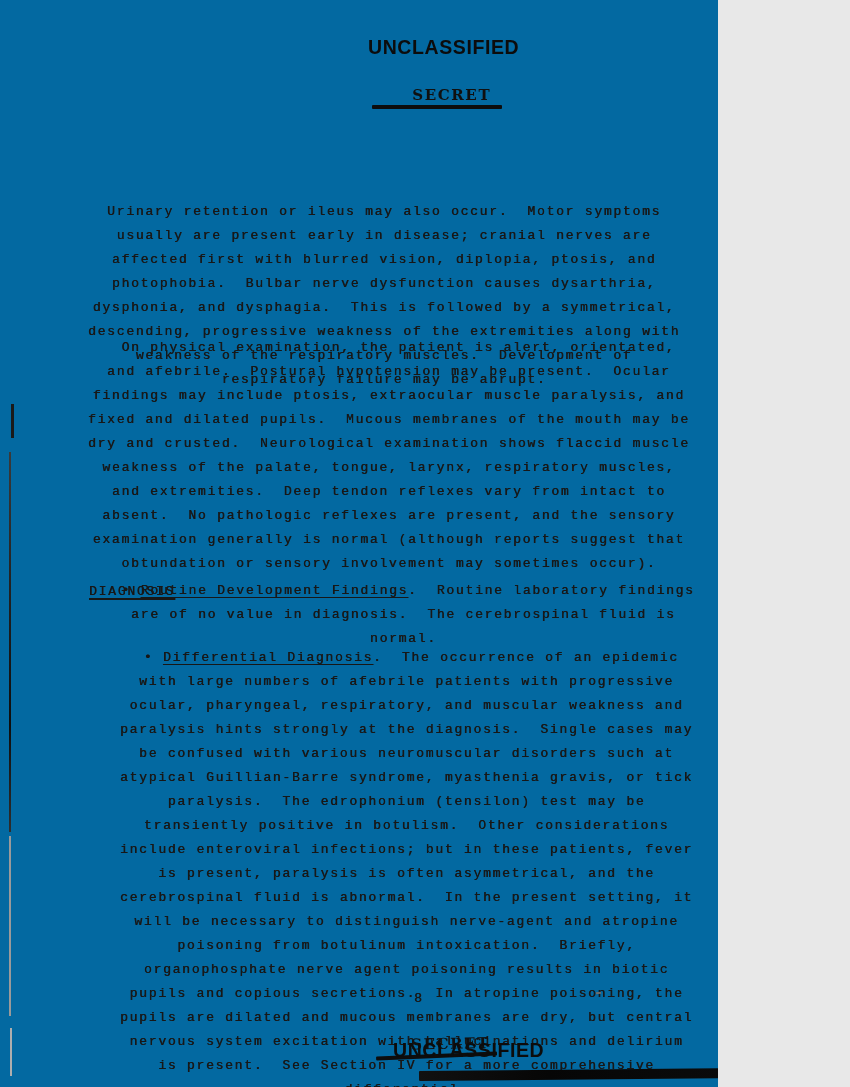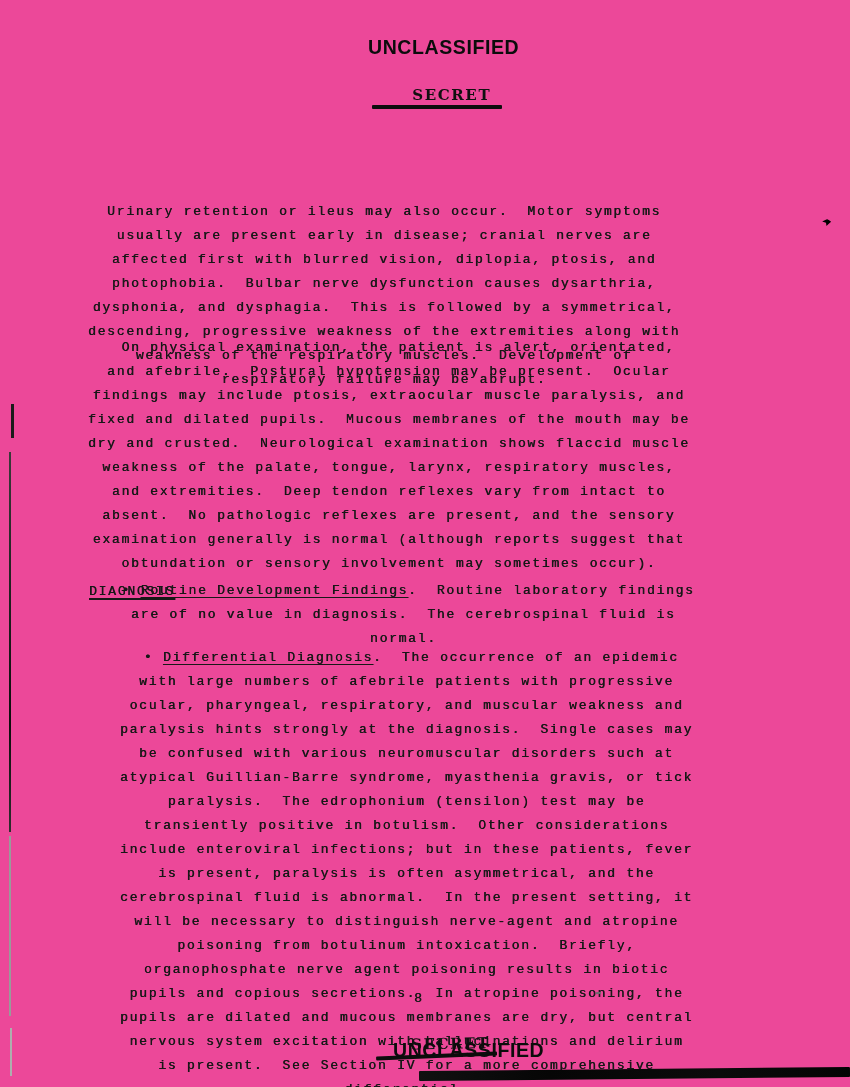--- a/index.html
+++ b/index.html
@@ -2,23 +2,23 @@
 <html><head>
 <meta charset="utf-8">
 <style>
   html, body {
     margin: 0;
     padding: 0;
     background: #e8e8e8;
   }
   .page {
     position: relative;
-    width: 850px;
+    width: 718px;
     height: 1087px;
-    background: #ec4899;
+    background: #0369a1;
     overflow: hidden;
     font-family: "Liberation Mono", "DejaVu Sans Mono", monospace;
     color: #171717;
   }
   
   .mono-block {
     position: absolute;
     white-space: pre;
     font-size: 13px;
     line-height: 24px;

